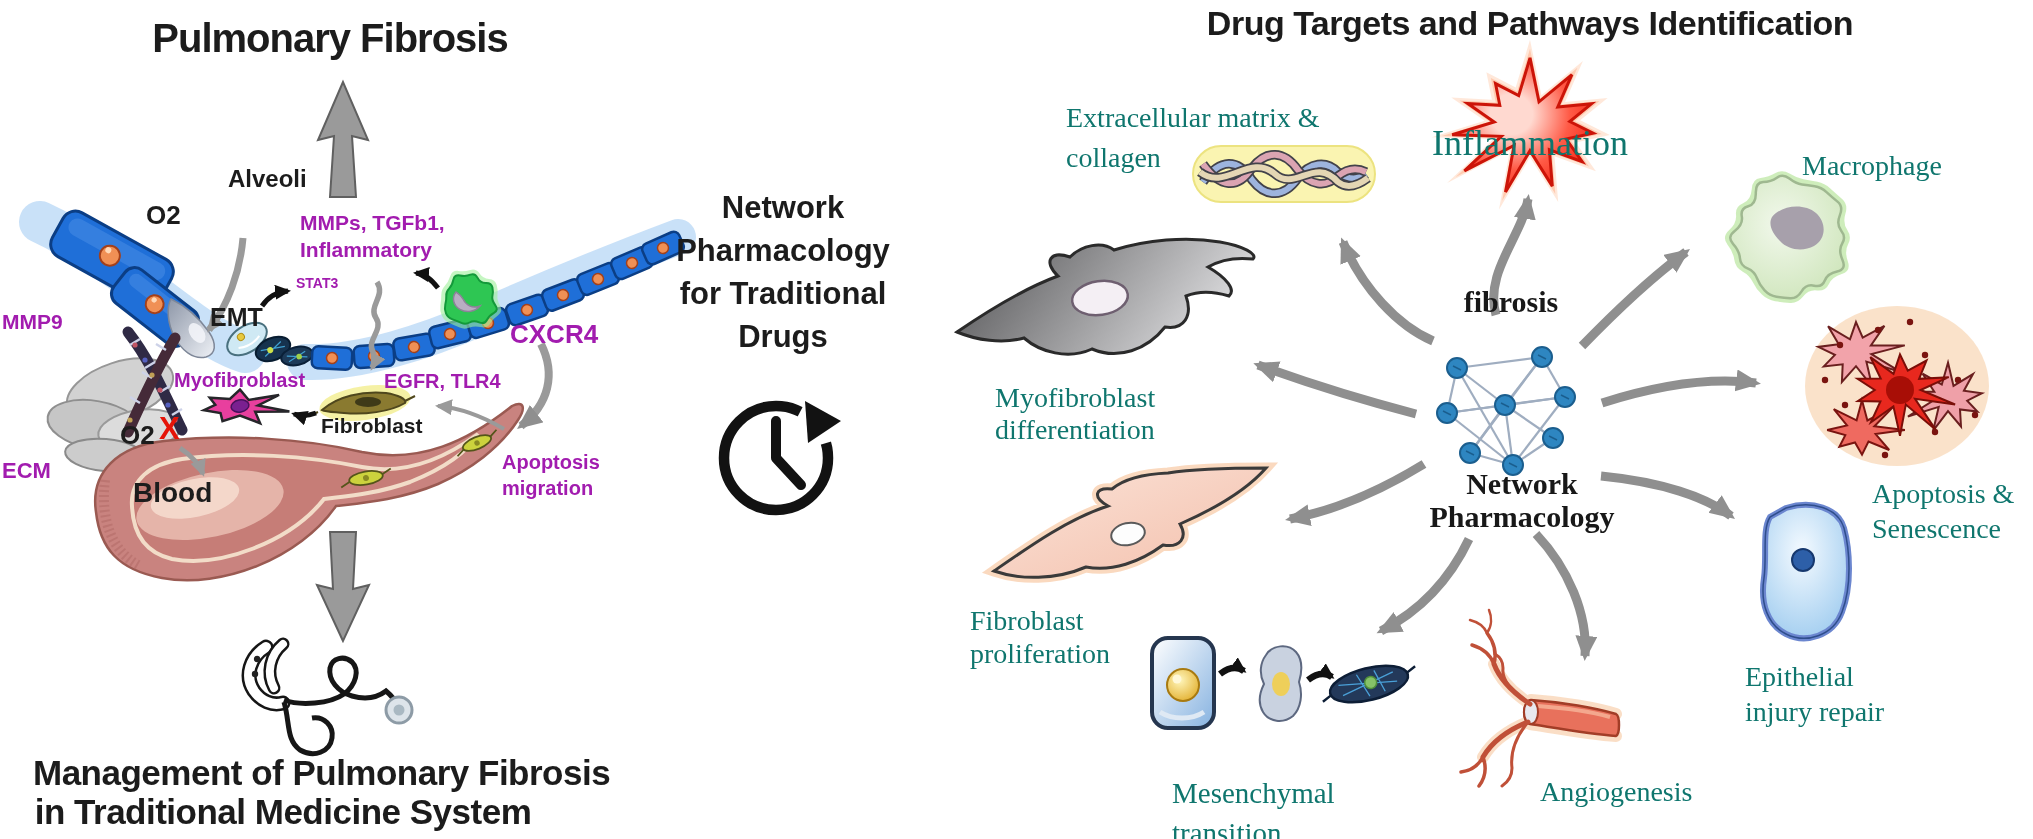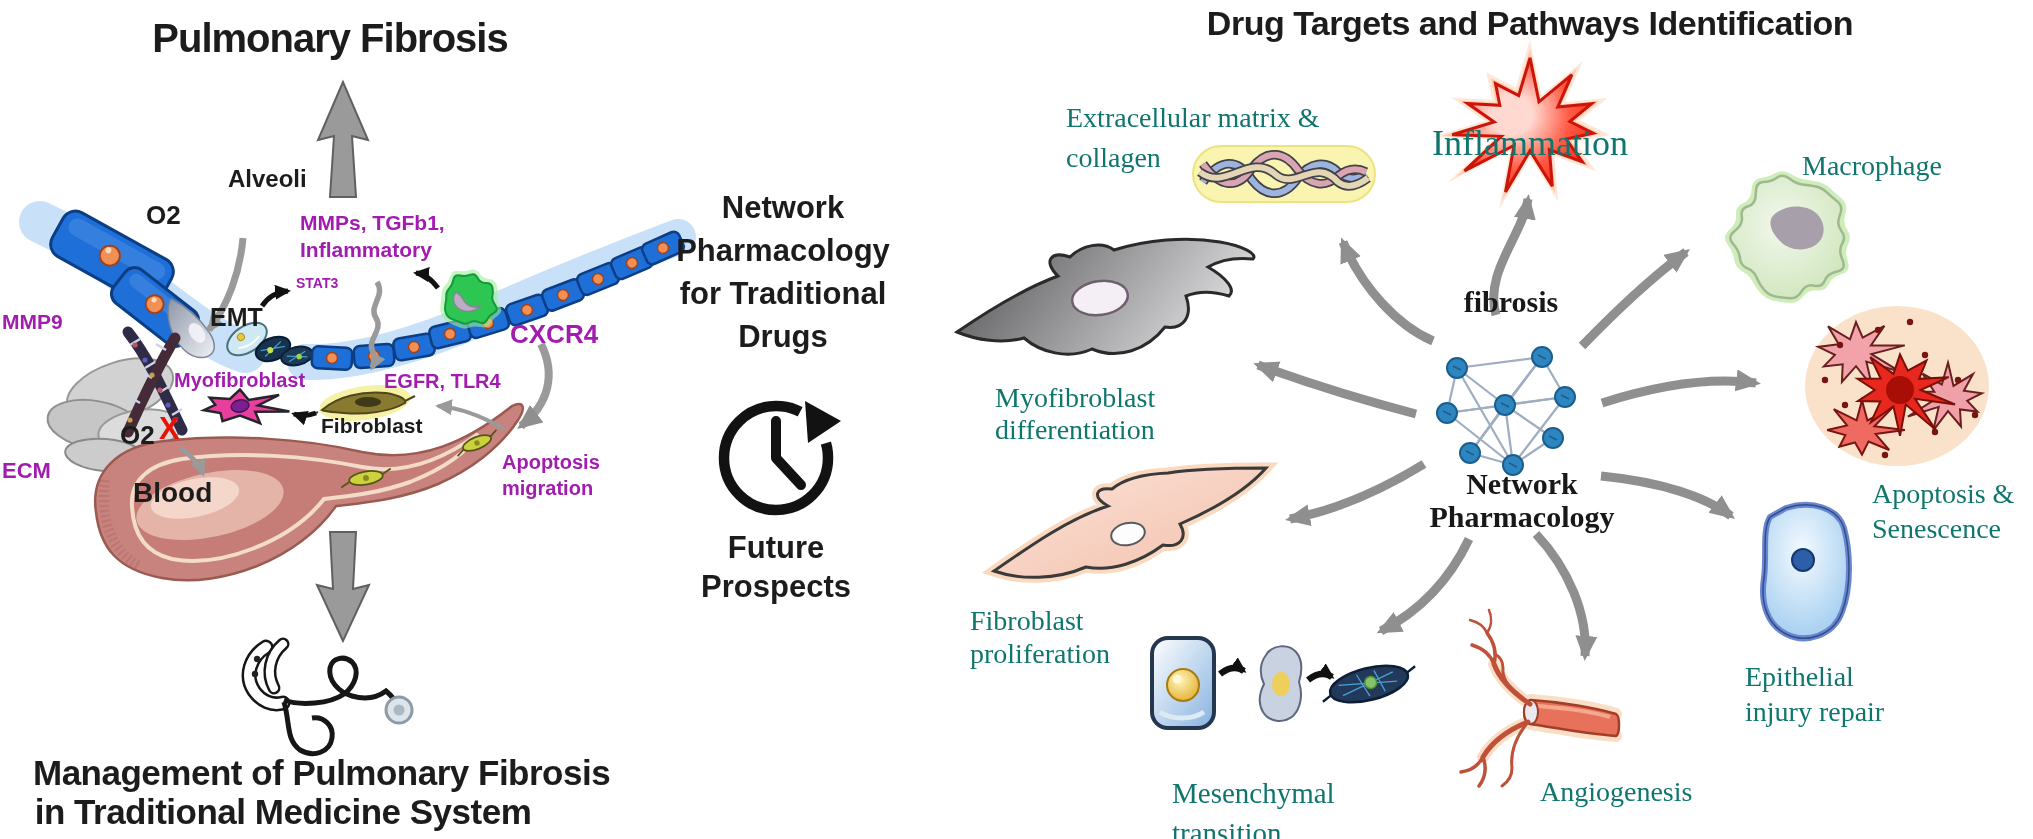--- a/index.html
+++ b/index.html
@@ -431,24 +431,20 @@
   <span>Management of Pulmonary Fibrosis</span>
       <span>in Traditional Medicine System</span>
 </div>
 
 <div class="lbl sansK ctr blk" id="mid-heading">
   <span>Network</span>
       <span>Pharmacology</span>
   <span>for Traditional</span>
       <span>Drugs</span>
 </div>
-<div class="lbl sansK ctr blk" id="mid-footer">
-  <span>Future</span>
-      <span>Prospects</span>
-</div>
 
 <div class="lbl sansK ctr" id="right-title">Drug Targets and Pathways Identification</div>
 
 <div class="lbl serifL blk" style="left:1066px;top:98px;line-height:40px;">
   <span>Extracellular matrix &amp;</span>
       <span>collagen</span>
 </div>
 <div class="lbl serifL ctr" style="left:1430px;top:126px;width:200px;font-size:36px;">Inflammation</div>
 <div class="lbl serifL" style="left:1802px;top:148px;">Macrophage</div>
 <div class="lbl serifL blk" style="left:1872px;top:476px;">

